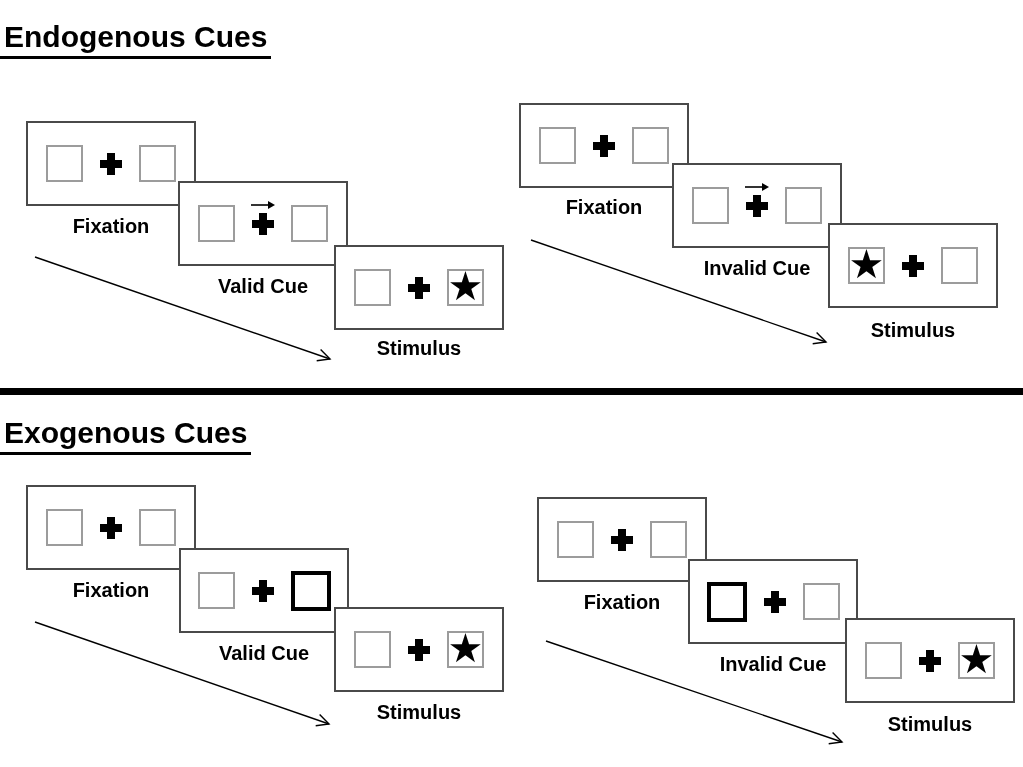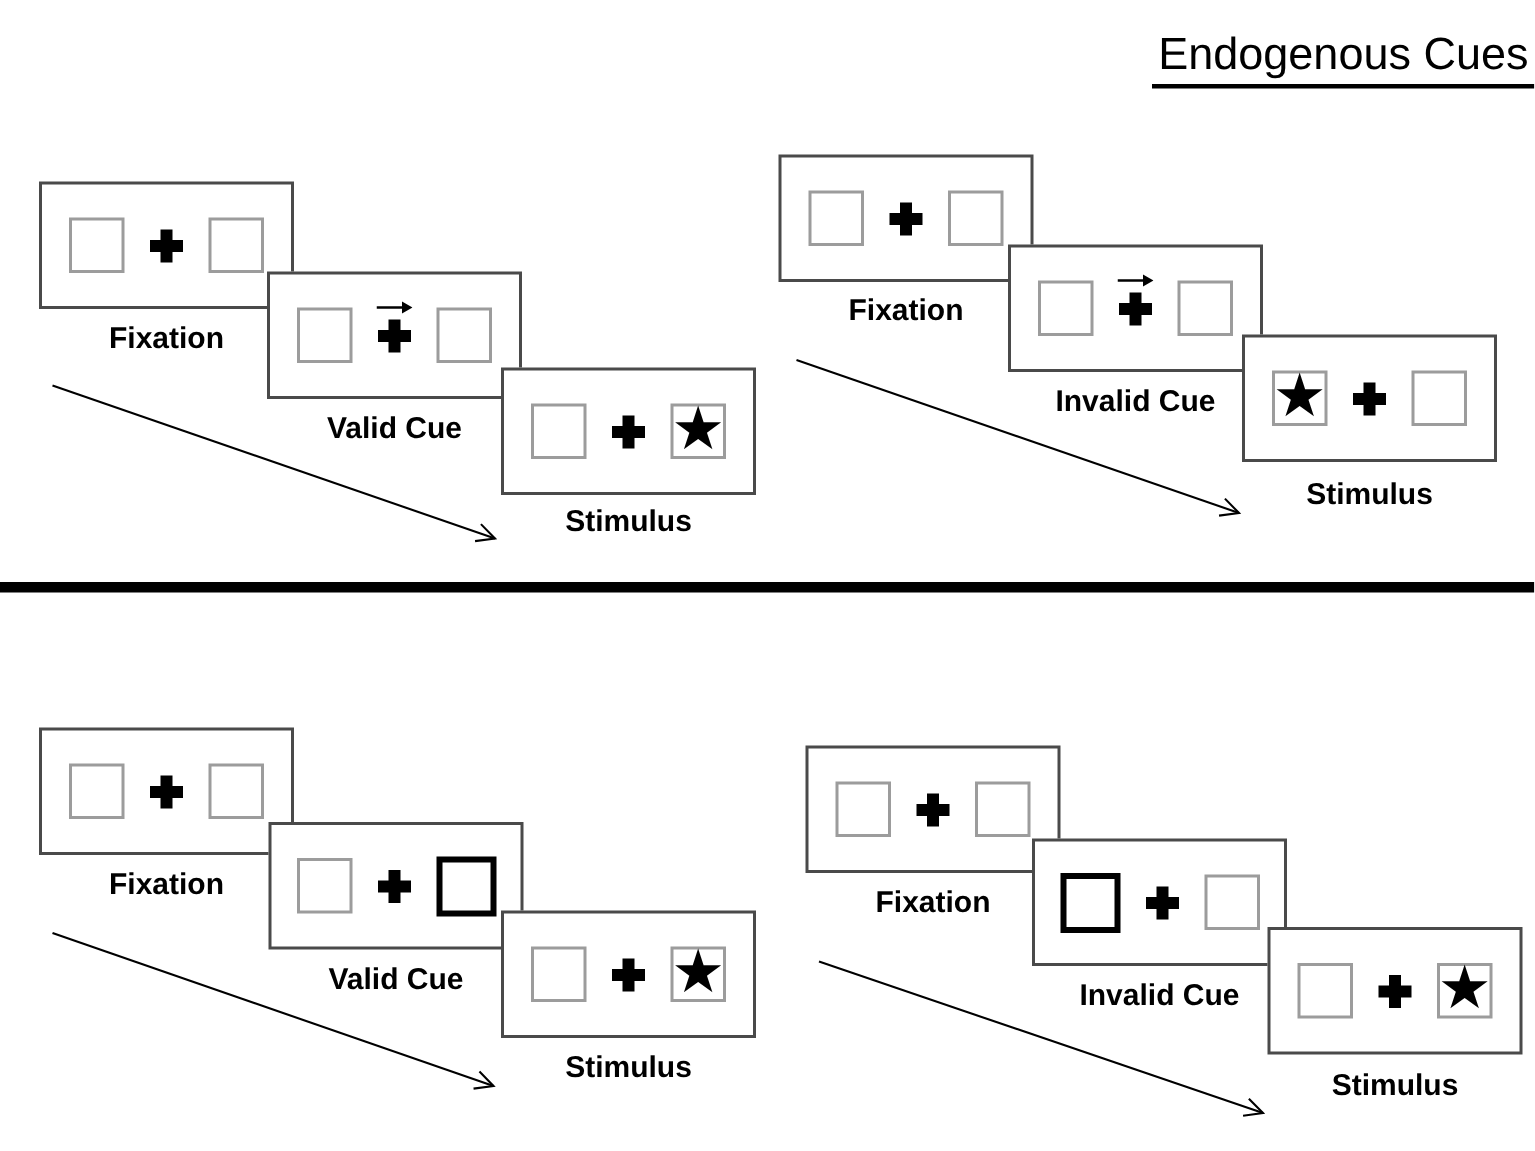--- a/index.html
+++ b/index.html
@@ -1,22 +1,22 @@
 <!DOCTYPE html>
 <html><head>
 <meta charset="utf-8">
 <style>
   html,body{margin:0;padding:0;background:#fff;}
   .page{
     position:relative;width:1023px;height:767px;background:#ffffff;
     font-family:"Liberation Sans", sans-serif;overflow:hidden;color:#000;
   }
   .title{
-    position:absolute;left:0;width:100%;text-align:right;
-    font-weight:normal;font-size:30px;letter-spacing:0px;
+    position:absolute;left:0;width:100%;text-align:left;
+    font-weight:bold;font-size:30px;letter-spacing:0px;
   }
   .title span{display:inline-block;border-bottom:3px solid #000;padding:0 4px 2px 4px;}
   .divider{position:absolute;left:0;top:388px;width:1023px;height:7px;background:#000;}
   .arrows{position:absolute;left:0;top:0;pointer-events:none;}
   .panel{
     position:absolute;width:170px;height:85px;background:#fff;
     border:2px solid #4a4a4a;box-sizing:border-box;
     display:flex;align-items:center;justify-content:center;gap:17px;
   }
   .sq{
@@ -41,20 +41,23 @@
 </style>
 </head>
 <body>
 
 <div class="page">
 
   <div class="title" style="top:20px;">
     <span>Endogenous Cues</span>
   </div>
   <div class="divider"></div>
+  <div class="title" style="top:416px;">
+    <span>Exogenous Cues</span>
+  </div>
 
   <svg class="arrows" width="1023" height="767" viewBox="0 0 1023 767">
     <defs>
       <marker id="ah" markerUnits="userSpaceOnUse" markerWidth="18" markerHeight="18" viewBox="0 0 18 18" refX="16" refY="9" orient="auto">
         <path d="M4,3 L16,9 L4,15" fill="none" stroke="#000" stroke-width="1.4"></path>
       </marker>
     </defs>
     <line x1="35" y1="257" x2="330" y2="359" stroke="#000" stroke-width="1.4" marker-end="url(#ah)"></line>
     <line x1="531" y1="240" x2="826" y2="342" stroke="#000" stroke-width="1.4" marker-end="url(#ah)"></line>
     <line x1="35" y1="622" x2="329" y2="724" stroke="#000" stroke-width="1.4" marker-end="url(#ah)"></line>

